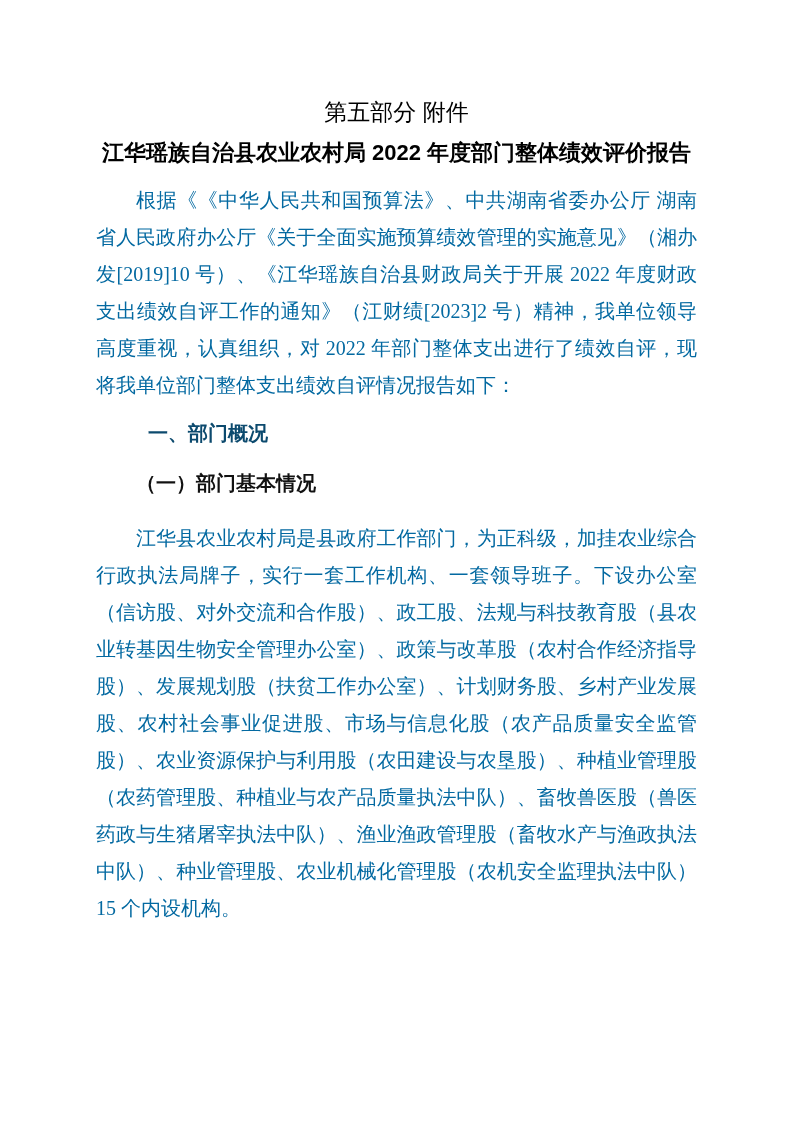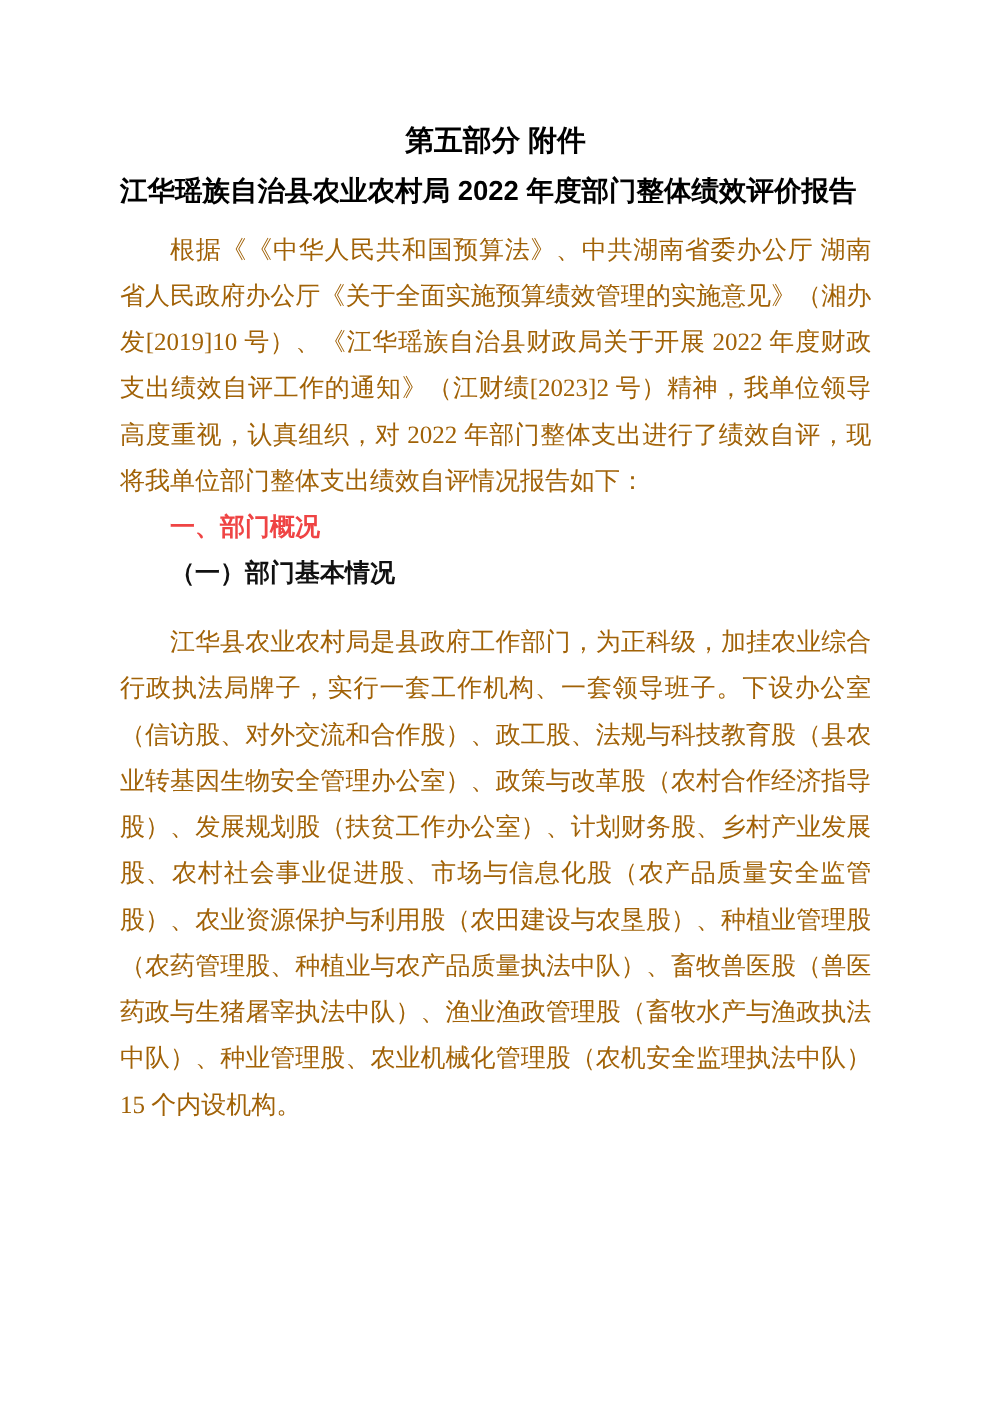--- a/index.html
+++ b/index.html
@@ -14,60 +14,60 @@
     box-sizing: border-box;
     background: #ffffff;
     padding: 98px 96px 0 96px;
     overflow: hidden;
     color: #111111;
   }
   .part-title {
     margin: 0;
     text-align: center;
     font-family: "Liberation Sans", "DejaVu Sans", sans-serif;
-    font-weight: bold;
+    font-weight: normal;
     font-size: 23px;
     line-height: 28px;
     white-space: nowrap;
     color: #000000;
   }
   .report-title {
     margin: 12px 0 0 0;
-    text-align: left;
+    text-align: center;
     font-family: "Liberation Sans", "DejaVu Sans", sans-serif;
     font-weight: bold;
     font-size: 22px;
     line-height: 30px;
     white-space: nowrap;
     color: #000000;
   }
   .body-text {
     margin: 0;
     font-family: "Liberation Serif", "DejaVu Serif", serif;
     font-size: 20px;
     line-height: 37px;
     text-align: justify;
     text-justify: inter-character;
-    color: #a16207;
+    color: #0369a1;
   }
   .body-text.first {
     margin-top: 14px;
   }
   .indent {
     text-indent: 2em;
     margin-top: 18px;
   }
   .section-heading {
-    margin: 0;
-    font-family: Liberation Serif, serif;
+    margin: 12px;
+    font-family: Liberation Mono, monospace;
     font-weight: bold;
     font-size: 20px;
     line-height: 37px;
     text-indent: 2em;
-    color: #ef4444;
+    color: #0c4a6e;
   }
   .subsection-heading {
     margin: 0;
     font-family: "Liberation Serif", "DejaVu Serif", serif;
     font-weight: bold;
     font-size: 20px;
     line-height: 37px;
     text-indent: 2em;
     color: #111111;
   }

